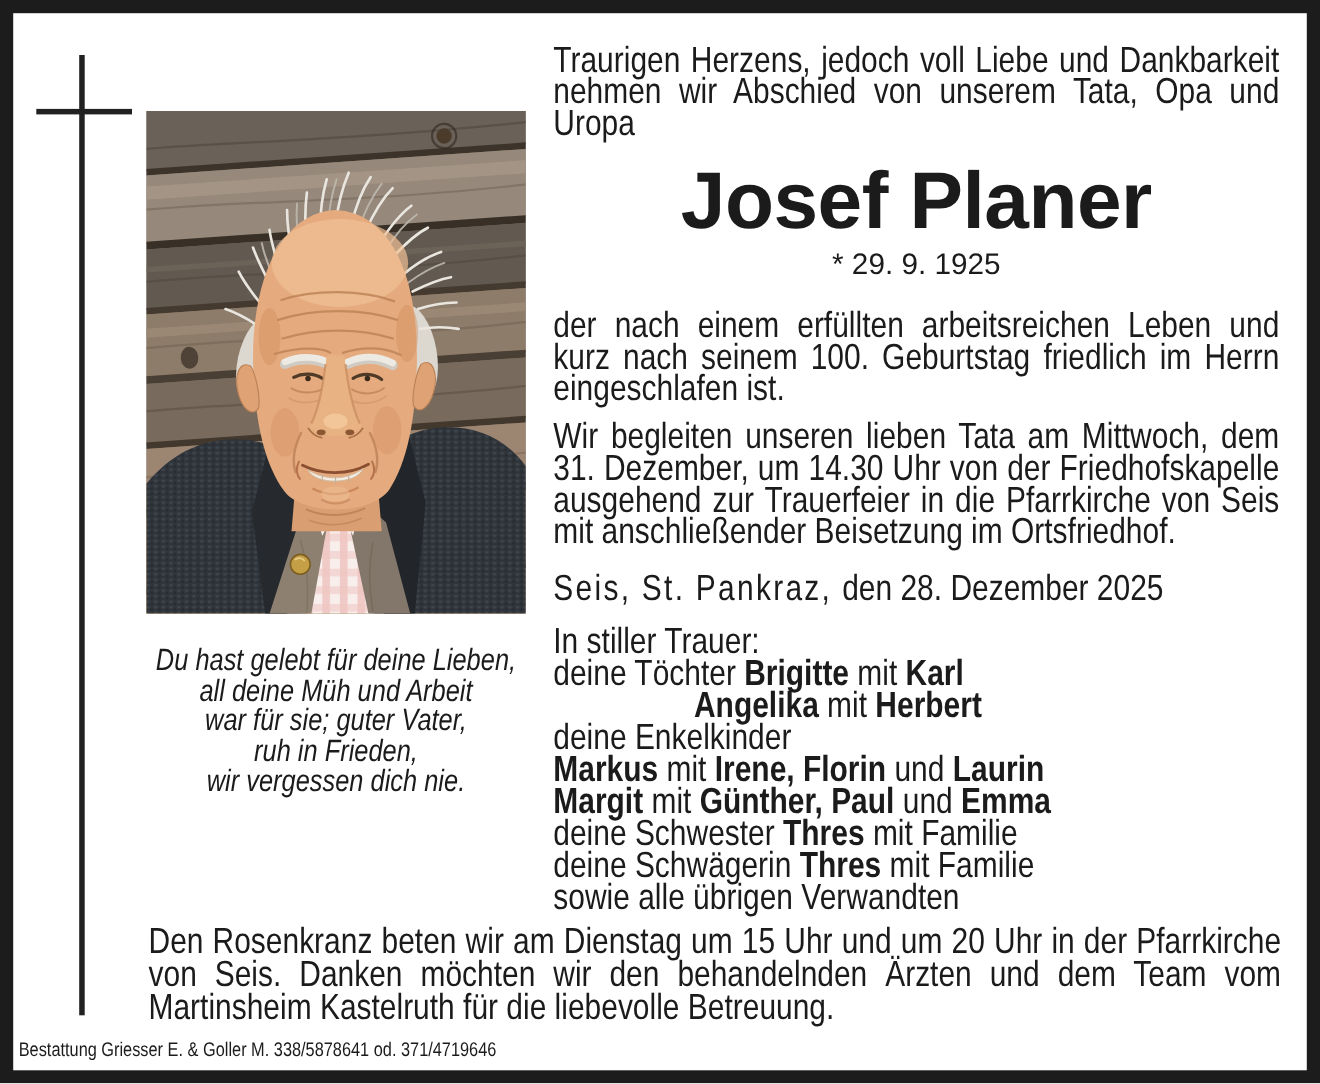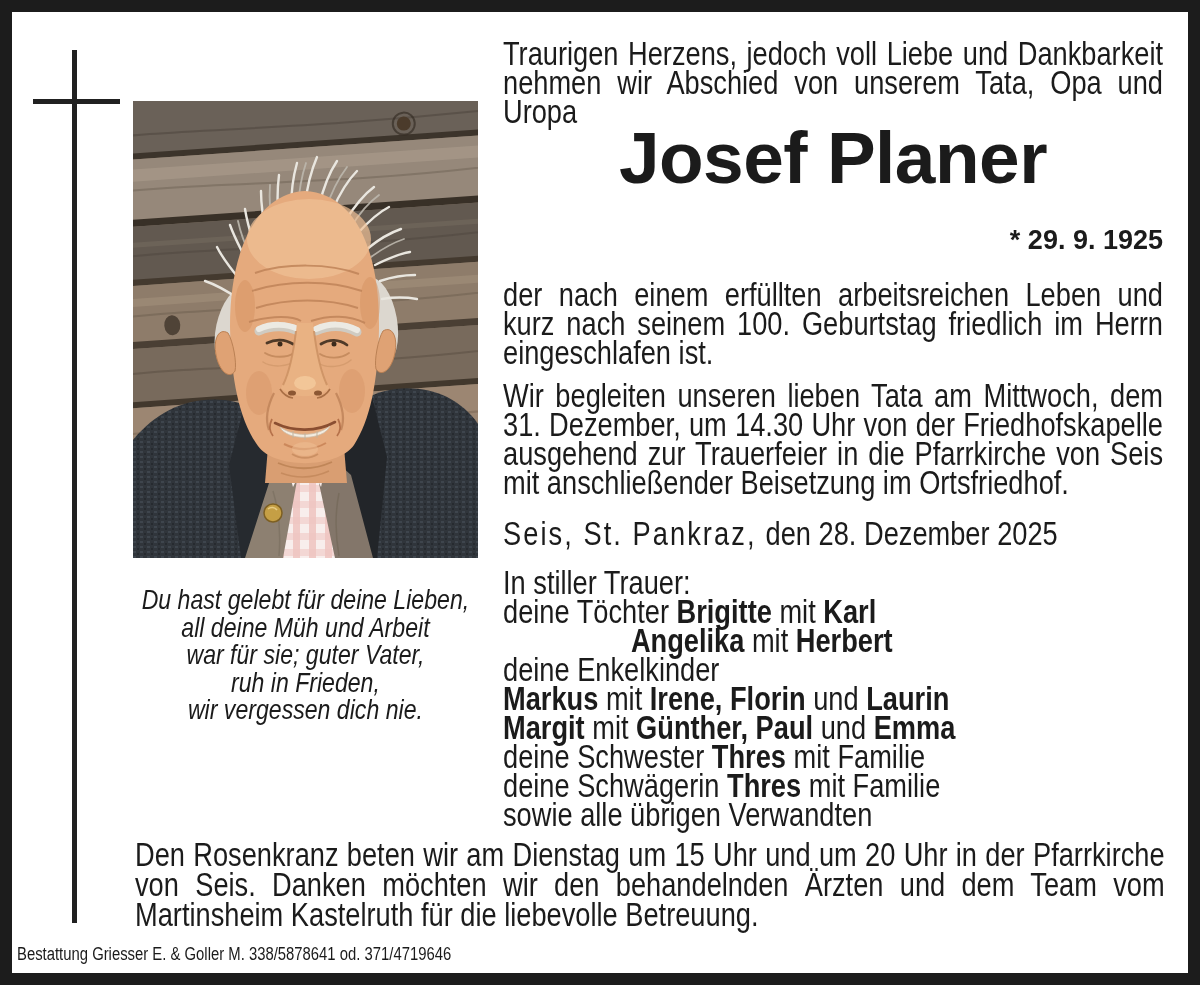--- a/index.html
+++ b/index.html
@@ -22,24 +22,24 @@
   .life{top:280px;}
   .funeral{top:381px;}
   .dateline{top:519px;display:flex;gap:11px;white-space:nowrap;}
   .spaced{letter-spacing:2.5px;}
   .trauer{top:568px;}
   .jline{text-align:justify;text-align-last:justify;}
   .lline{text-align:left;}
   .indent{padding-left:155px;}
   .bold{font-weight:700;}
 
-  .name{position:absolute;left:503px;top:121px;width:660px;margin:0;font-size:73px;line-height:73px;
+  .name{position:absolute;left:503px;top:146px;width:660px;margin:0;font-size:73px;line-height:73px;
         font-weight:700;text-align:center;letter-spacing:-0.5px;white-space:nowrap;z-index:2;}
-  .dates{position:absolute;left:503px;top:226px;width:660px;display:flex;justify-content:flex-end;gap:20px;
-         font-weight:700;font-size:27px;line-height:28px;white-space:nowrap;z-index:2;}
+  .dates{position:absolute;left:503px;top:226px;width:660px;display:flex;justify-content:center;gap:20px;
+         font-weight:400;font-size:27px;line-height:28px;white-space:nowrap;z-index:2;}
 
   .verse{position:absolute;left:133px;top:586px;width:418px;font-style:italic;font-size:28px;
          line-height:27.5px;text-align:center;}
   .rosary{position:absolute;left:135px;top:840px;width:1248px;font-size:33px;line-height:30px;}
   .footer{position:absolute;left:17px;top:945px;width:660px;font-size:18px;line-height:18px;}
 </style>
 </head>
 <body>
 
 <div class="stage">

